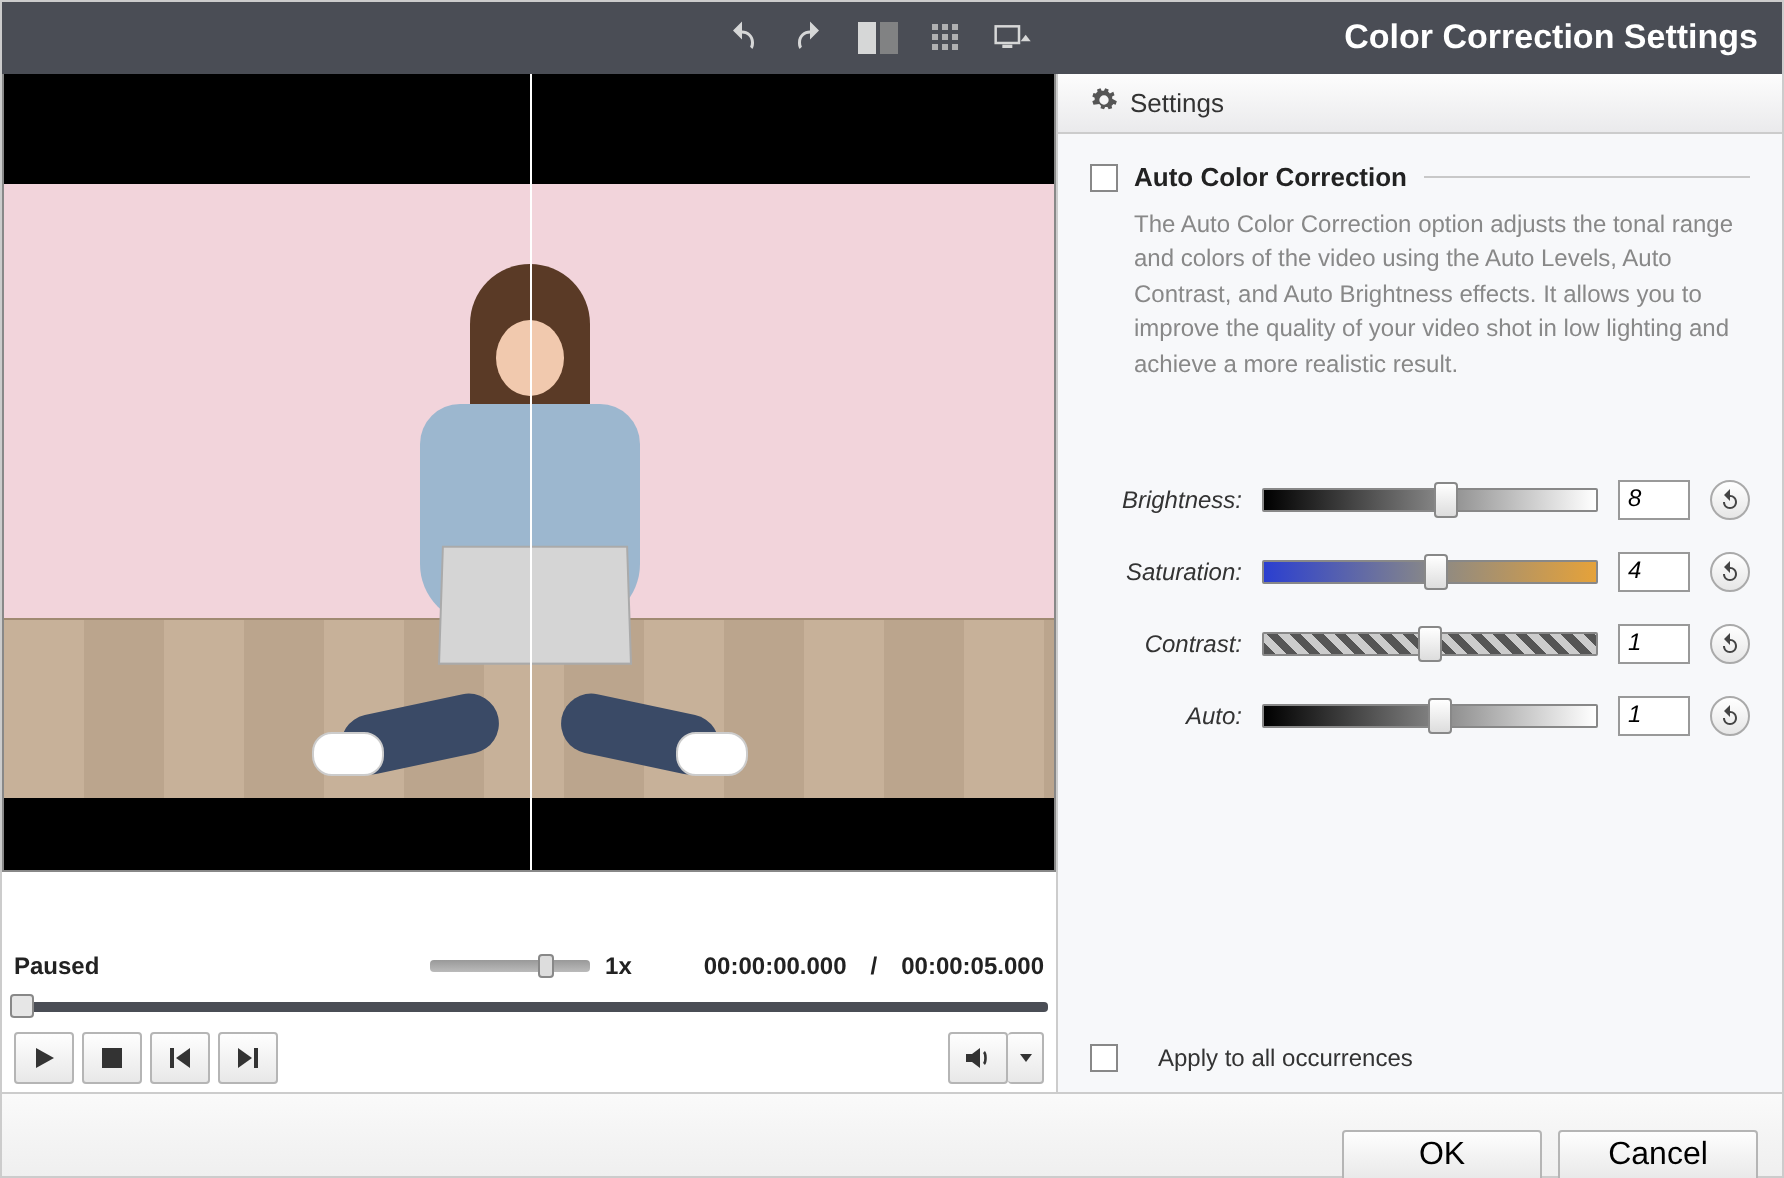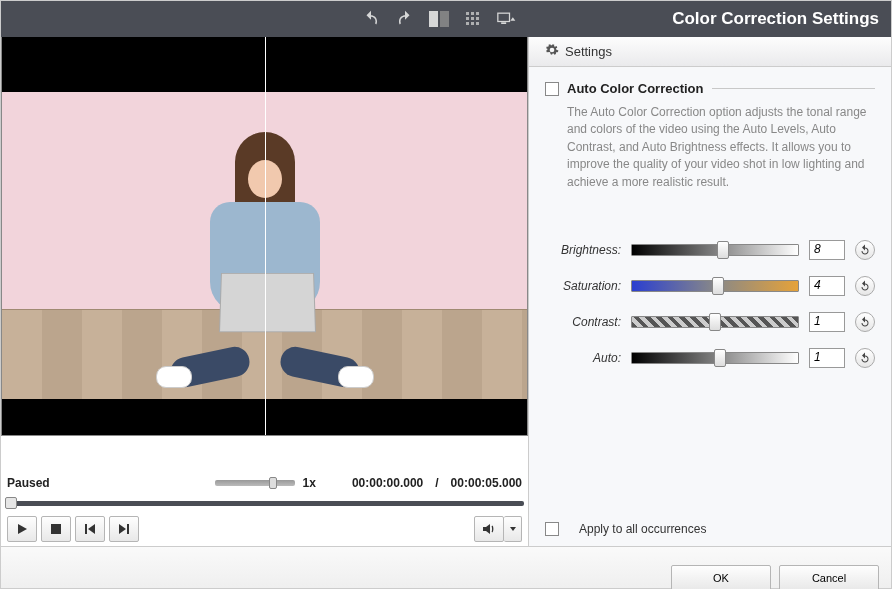--- a/index.html
+++ b/index.html
@@ -84,21 +84,21 @@
   .g-sat{ background:linear-gradient(90deg,#a00050,#7040a0,#3060d0,#20a060,#a0c020,#e08020,#e02020);}
   .g-gamma{ background:linear-gradient(90deg,#000,#fff);}
   .g-hue{ background:linear-gradient(90deg,#ff00ff,#0000ff,#00ffff,#00ff00,#ffff00,#ff8000,#ff0000);}
 
   .applyrow { display:flex; align-items:center; gap:20px; padding:6px 16px 10px 16px; }
   .applyrow .spacer{flex:1;}
   .resetall { width:88px; height:24px; border:1px solid #b5b5b5; background:linear-gradient(#fefefe,#e8e8e8); font-size:12px; border-radius:2px; display:flex; align-items:center; justify-content:center; }
 
   
   .footer { height:42px; border-top:1px solid #ccc; display:flex; align-items:center; justify-content:flex-end; gap:8px; padding:0 12px; background:linear-gradient(#fafafa,#efefef); }
-  .dlgbtn { width:100px; height:26px; border:1px solid #b5b5b5; background:linear-gradient(#fefefe,#e8e8e8); border-radius:2px; font-size:11px; display:flex; align-items:center; justify-content:center;margin-top:20px; }
+  .dlgbtn { width:100px; height:26px; border:1px solid #b5b5b5; background:linear-gradient(#fefefe,#e8e8e8); border-radius:2px; font-size:16px; display:flex; align-items:center; justify-content:center;margin-top:20px; }
 </style>
 </head>
 <body>
 
 <div class="window">
 
 
   <div class="darkbar">
     <div class="darktools">
       <span class="ic">

